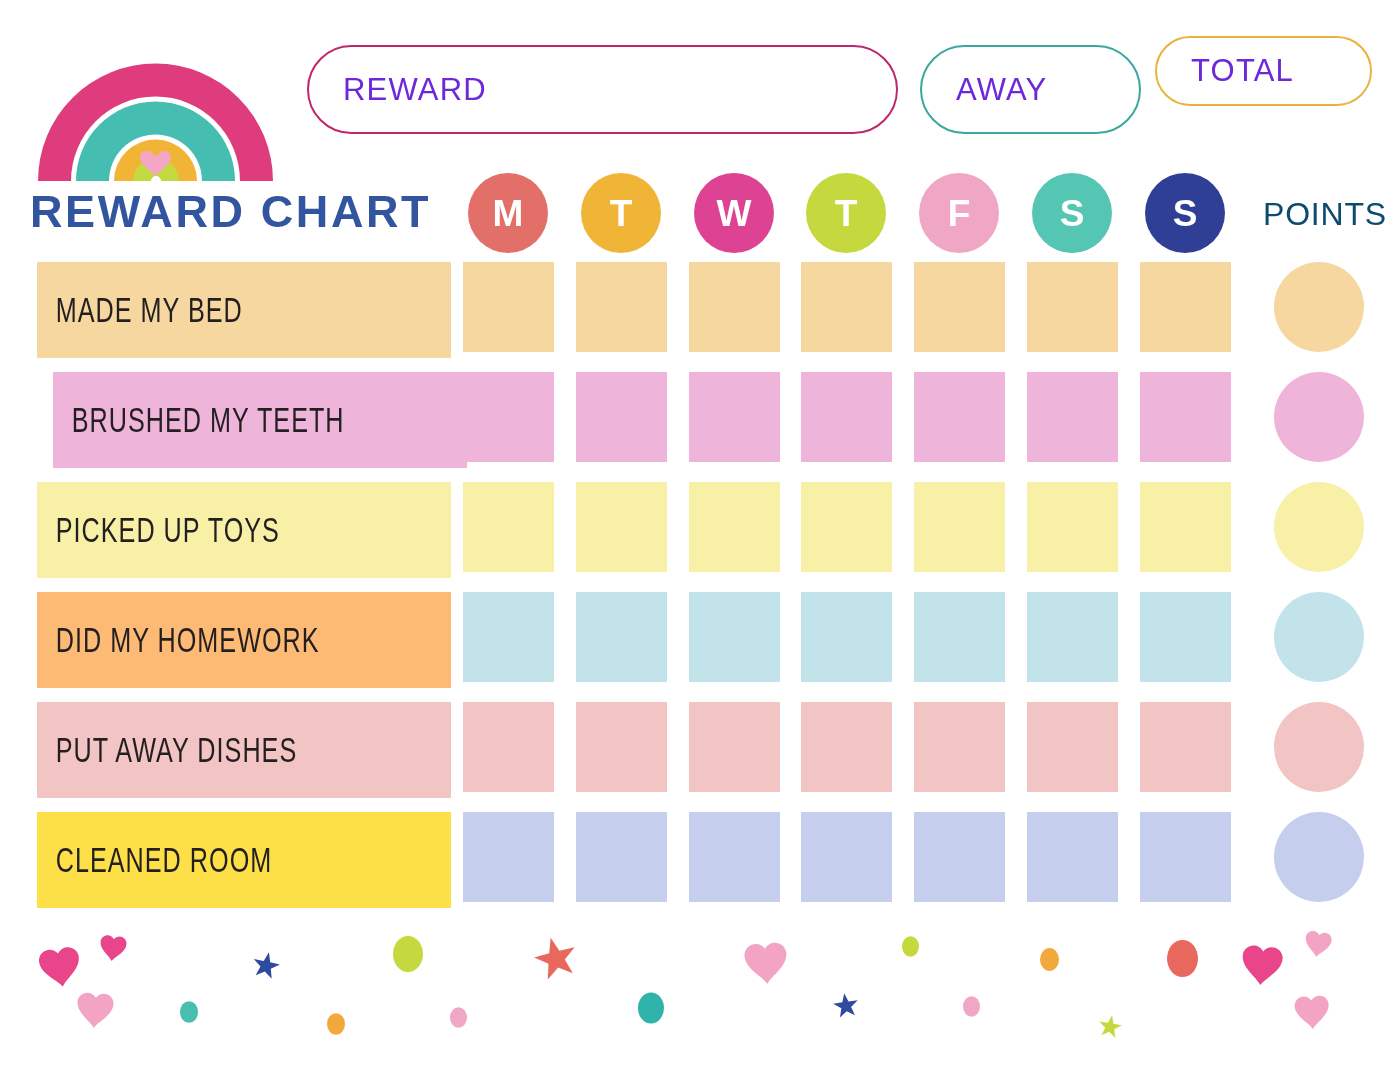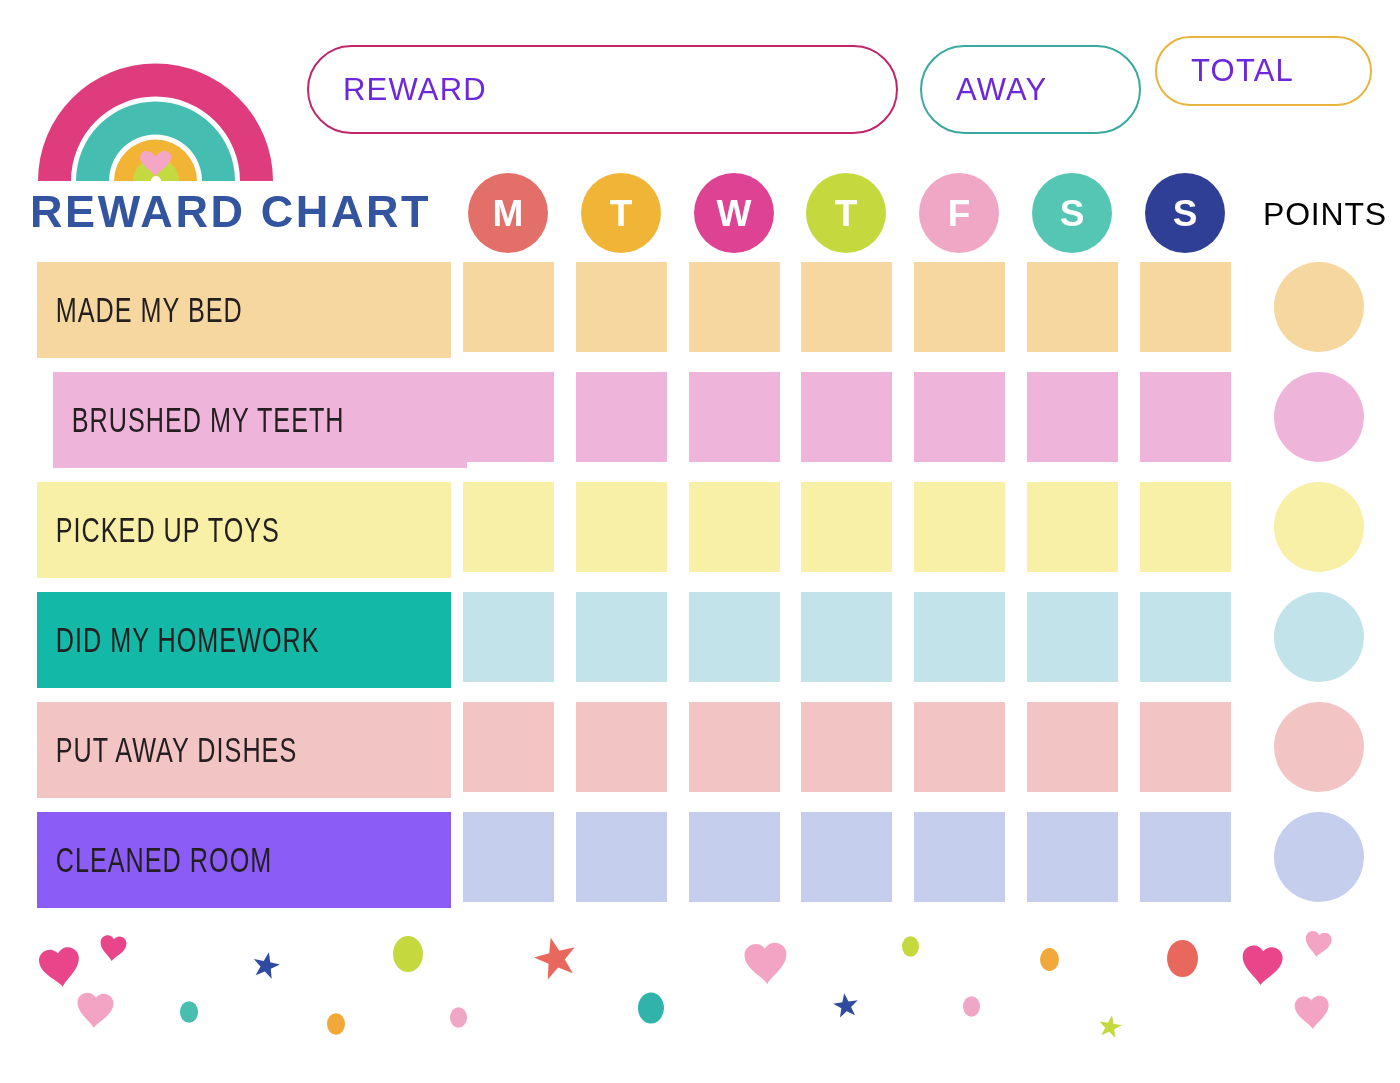--- a/index.html
+++ b/index.html
@@ -75,21 +75,21 @@
     font-family: "Liberation Sans", sans-serif;
     line-height: 1;
   }
 
   #points-header {
     position: absolute;
     top: 196px;
     left: 1263px;
     font-size: 32px;
     letter-spacing: 0.8px;
-    color: #000000;
+    color: #0c4a6e;
     font-family: "Liberation Sans", sans-serif;
     font-weight: 400;
   }
 
   
   .task-label {
     position: absolute;
     left: 37px;
     width: 414px;
     height: 96px;
@@ -203,21 +203,21 @@
       <span class="task-label-text">PICKED UP TOYS</span>
     </div>
     <div class="grid-cell" style="left: 463px; top: 482px; background: rgb(247, 240, 166);"></div>
     <div class="grid-cell" style="left: 576px; top: 482px; background: rgb(247, 240, 166);"></div>
     <div class="grid-cell" style="left: 689px; top: 482px; background: rgb(247, 240, 166);"></div>
     <div class="grid-cell" style="left: 801px; top: 482px; background: rgb(247, 240, 166);"></div>
     <div class="grid-cell" style="left: 914px; top: 482px; background: rgb(247, 240, 166);"></div>
     <div class="grid-cell" style="left: 1027px; top: 482px; background: rgb(247, 240, 166);"></div>
     <div class="grid-cell" style="left: 1140px; top: 482px; background: rgb(247, 240, 166);"></div>
     <div class="points-circle" style="top: 482px; background: rgb(247, 240, 166);"></div>
-    <div class="task-label" style="top: 592px; background: #14b8a6;">
+    <div class="task-label" style="top: 592px; background: #fdba74;">
       <span class="task-label-text">DID MY HOMEWORK</span>
     </div>
     <div class="grid-cell" style="left: 463px; top: 592px; background: rgb(195, 227, 234);"></div>
     <div class="grid-cell" style="left: 576px; top: 592px; background: rgb(195, 227, 234);"></div>
     <div class="grid-cell" style="left: 689px; top: 592px; background: rgb(195, 227, 234);"></div>
     <div class="grid-cell" style="left: 801px; top: 592px; background: rgb(195, 227, 234);"></div>
     <div class="grid-cell" style="left: 914px; top: 592px; background: rgb(195, 227, 234);"></div>
     <div class="grid-cell" style="left: 1027px; top: 592px; background: rgb(195, 227, 234);"></div>
     <div class="grid-cell" style="left: 1140px; top: 592px; background: rgb(195, 227, 234);"></div>
     <div class="points-circle" style="top: 592px; background: rgb(195, 227, 234);"></div>
@@ -225,21 +225,21 @@
       <span class="task-label-text">PUT AWAY DISHES</span>
     </div>
     <div class="grid-cell" style="left: 463px; top: 702px; background: rgb(243, 196, 196);"></div>
     <div class="grid-cell" style="left: 576px; top: 702px; background: rgb(243, 196, 196);"></div>
     <div class="grid-cell" style="left: 689px; top: 702px; background: rgb(243, 196, 196);"></div>
     <div class="grid-cell" style="left: 801px; top: 702px; background: rgb(243, 196, 196);"></div>
     <div class="grid-cell" style="left: 914px; top: 702px; background: rgb(243, 196, 196);"></div>
     <div class="grid-cell" style="left: 1027px; top: 702px; background: rgb(243, 196, 196);"></div>
     <div class="grid-cell" style="left: 1140px; top: 702px; background: rgb(243, 196, 196);"></div>
     <div class="points-circle" style="top: 702px; background: rgb(243, 196, 196);"></div>
-    <div class="task-label" style="top: 812px; background: #8b5cf6;">
+    <div class="task-label" style="top: 812px; background: #fde047;">
       <span class="task-label-text">CLEANED ROOM</span>
     </div>
     <div class="grid-cell" style="left: 463px; top: 812px; background: rgb(198, 206, 238);"></div>
     <div class="grid-cell" style="left: 576px; top: 812px; background: rgb(198, 206, 238);"></div>
     <div class="grid-cell" style="left: 689px; top: 812px; background: rgb(198, 206, 238);"></div>
     <div class="grid-cell" style="left: 801px; top: 812px; background: rgb(198, 206, 238);"></div>
     <div class="grid-cell" style="left: 914px; top: 812px; background: rgb(198, 206, 238);"></div>
     <div class="grid-cell" style="left: 1027px; top: 812px; background: rgb(198, 206, 238);"></div>
     <div class="grid-cell" style="left: 1140px; top: 812px; background: rgb(198, 206, 238);"></div>
     <div class="points-circle" style="top: 812px; background: rgb(198, 206, 238);"></div>

